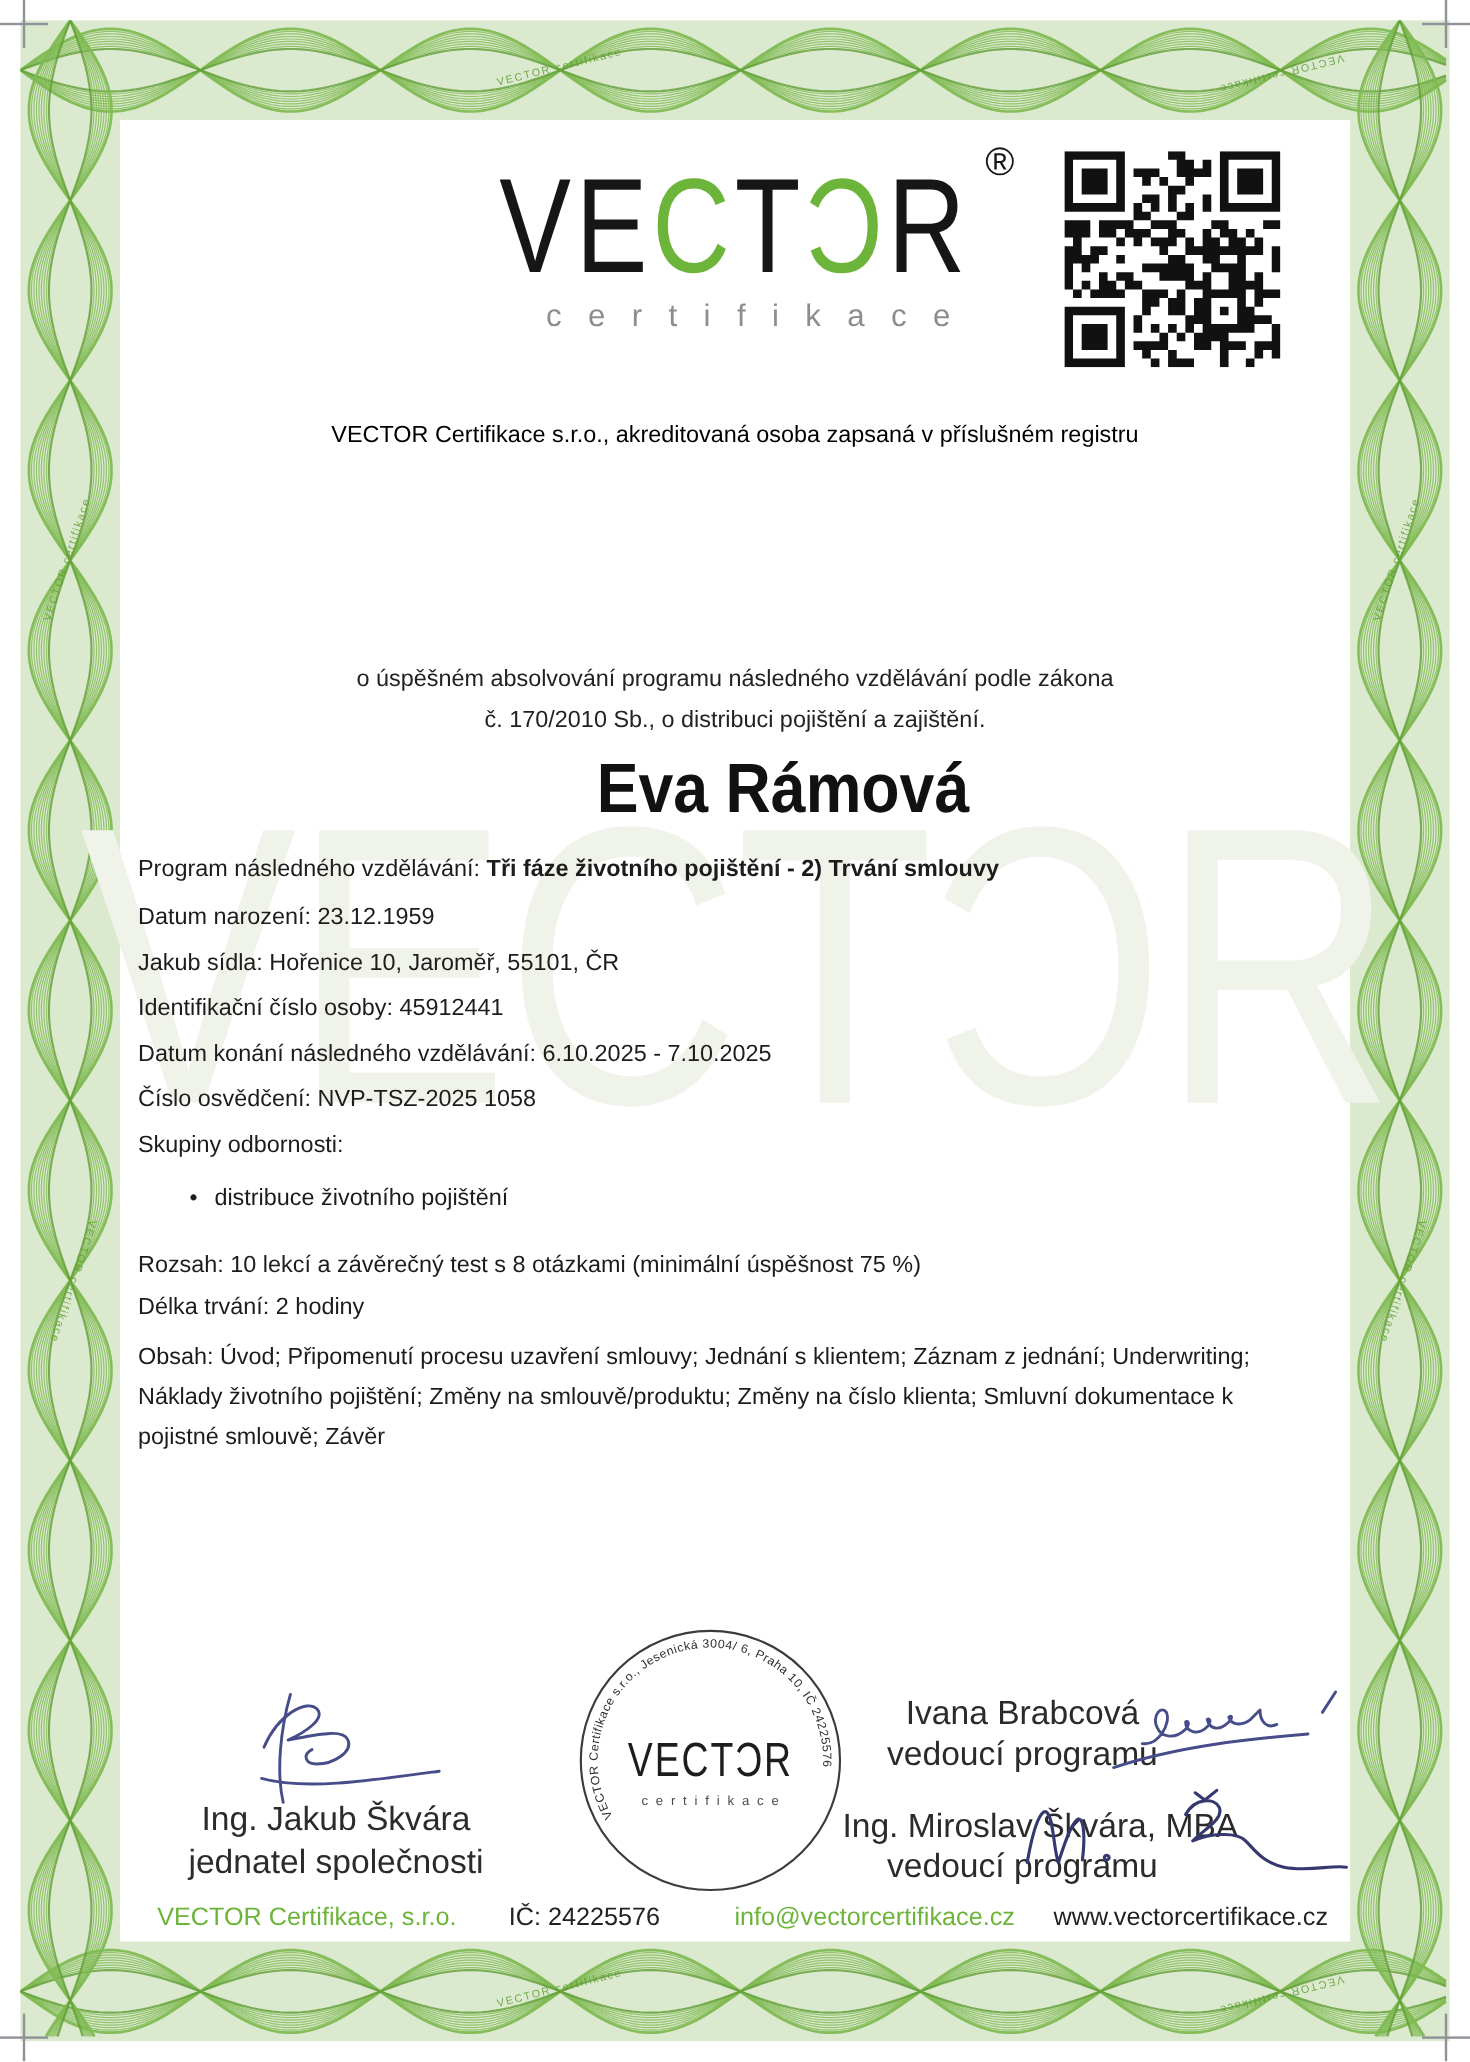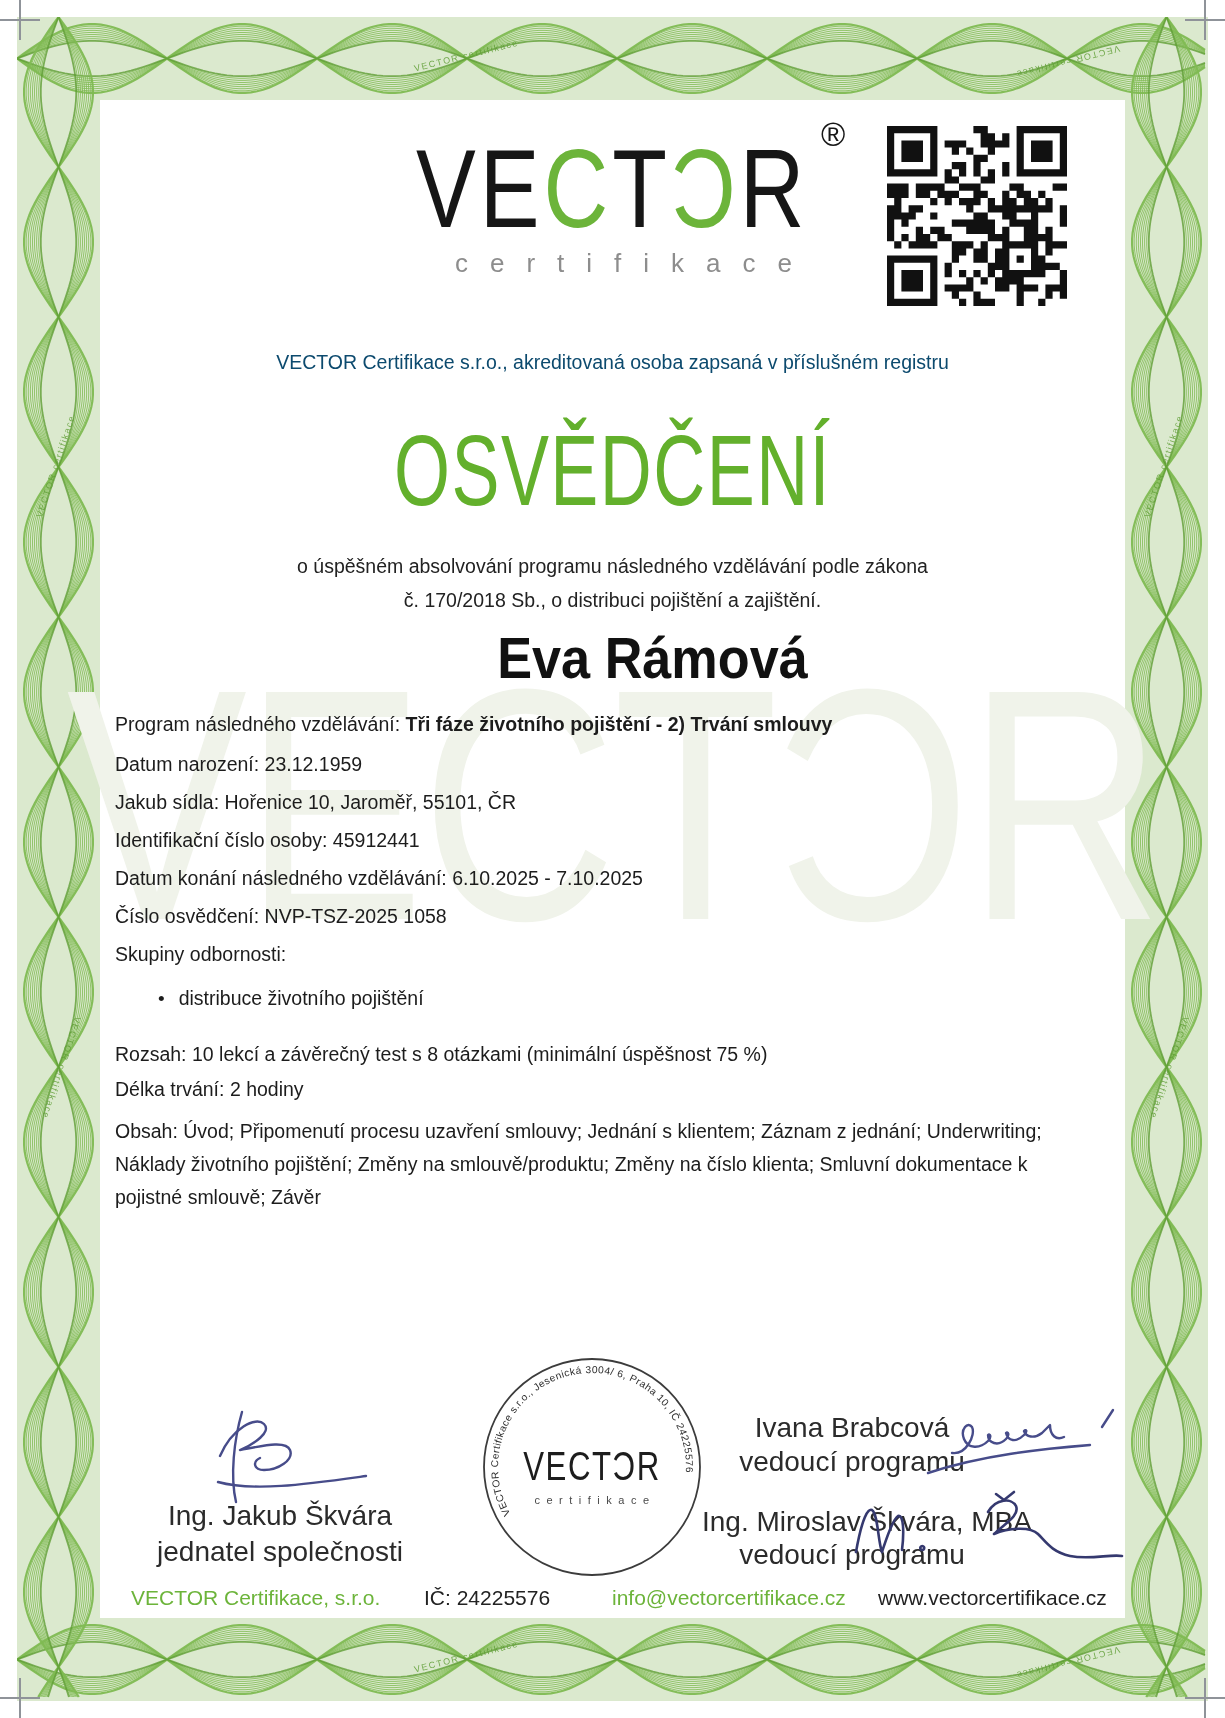--- a/index.html
+++ b/index.html
@@ -18,21 +18,21 @@
   .watermark{position:absolute;top:640px;left:50%;transform:translateX(-50%) scaleX(0.82);
              font-size:330px;line-height:1;letter-spacing:-4px;color:#f0f3ea;white-space:nowrap;z-index:1;}
   
   .center-line{position:absolute;left:0;width:100%;text-align:center;white-space:nowrap;z-index:2;}
   .logo-line{top:133px;font-size:112px;line-height:112px;color:#161616;}
   .squeeze{display:inline-block;transform:scaleX(0.8);transform-origin:center;letter-spacing:5px;}
   .green{color:#6cb43a;}
   .reg-mark{position:absolute;left:821px;top:116px;font-size:33px;color:#161616;z-index:2;}
   .logo-sub{top:248px;font-size:26px;letter-spacing:22px;padding-left:22px;color:#8d8d8d;}
   .qr{position:absolute;left:887px;top:126px;width:180px;height:180px;z-index:2;}
-  .intro1{top:344px;font-size:19.5px;line-height:37px;color:#0c4a6e;}
+  .intro1{top:344px;font-size:19.5px;line-height:37px;color:#000000;}
   .cert-title{top:420px;font-size:100px;line-height:100px;color:#63b02c;font-weight:400;margin:0;}
   .cert-title .squeeze{transform:scaleX(0.72);letter-spacing:2px;}
   .intro2{top:549px;font-size:19.5px;line-height:34px;color:#222;}
   .holder-name{top:629px;font-size:58px;line-height:58px;font-weight:bold;color:#111;margin:0;padding-left:40px;}
   .holder-name .squeeze{transform:scaleX(0.9);letter-spacing:0px;}
   
   .fields{position:absolute;left:115px;right:95px;top:712px;font-size:19.5px;line-height:24px;z-index:2;color:#1c1c1c;}
   .row{white-space:nowrap;margin-bottom:14px;}
   .row.mb16{margin-bottom:16px;}
   .row.mb20{margin-bottom:20px;}
@@ -165,25 +165,24 @@
   <div class="center-line logo-sub">certifikace</div>
 
   <svg class="qr" id="qr-svg" viewBox="0 0 180 180">
       <path d="M0.0 0.0h7.2v7.2h-7.2zM7.2 0.0h7.2v7.2h-7.2zM14.4 0.0h7.2v7.2h-7.2zM21.6 0.0h7.2v7.2h-7.2zM28.8 0.0h7.2v7.2h-7.2zM36.0 0.0h7.2v7.2h-7.2zM43.2 0.0h7.2v7.2h-7.2zM86.4 0.0h7.2v7.2h-7.2zM93.6 0.0h7.2v7.2h-7.2zM129.6 0.0h7.2v7.2h-7.2zM136.8 0.0h7.2v7.2h-7.2zM144.0 0.0h7.2v7.2h-7.2zM151.2 0.0h7.2v7.2h-7.2zM158.4 0.0h7.2v7.2h-7.2zM165.6 0.0h7.2v7.2h-7.2zM172.8 0.0h7.2v7.2h-7.2zM0.0 7.2h7.2v7.2h-7.2zM43.2 7.2h7.2v7.2h-7.2zM93.6 7.2h7.2v7.2h-7.2zM100.8 7.2h7.2v7.2h-7.2zM115.2 7.2h7.2v7.2h-7.2zM129.6 7.2h7.2v7.2h-7.2zM172.8 7.2h7.2v7.2h-7.2zM0.0 14.4h7.2v7.2h-7.2zM14.4 14.4h7.2v7.2h-7.2zM21.6 14.4h7.2v7.2h-7.2zM28.8 14.4h7.2v7.2h-7.2zM43.2 14.4h7.2v7.2h-7.2zM57.6 14.4h7.2v7.2h-7.2zM64.8 14.4h7.2v7.2h-7.2zM72.0 14.4h7.2v7.2h-7.2zM93.6 14.4h7.2v7.2h-7.2zM100.8 14.4h7.2v7.2h-7.2zM108.0 14.4h7.2v7.2h-7.2zM115.2 14.4h7.2v7.2h-7.2zM129.6 14.4h7.2v7.2h-7.2zM144.0 14.4h7.2v7.2h-7.2zM151.2 14.4h7.2v7.2h-7.2zM158.4 14.4h7.2v7.2h-7.2zM172.8 14.4h7.2v7.2h-7.2zM0.0 21.6h7.2v7.2h-7.2zM14.4 21.6h7.2v7.2h-7.2zM21.6 21.6h7.2v7.2h-7.2zM28.8 21.6h7.2v7.2h-7.2zM43.2 21.6h7.2v7.2h-7.2zM64.8 21.6h7.2v7.2h-7.2zM79.2 21.6h7.2v7.2h-7.2zM100.8 21.6h7.2v7.2h-7.2zM129.6 21.6h7.2v7.2h-7.2zM144.0 21.6h7.2v7.2h-7.2zM151.2 21.6h7.2v7.2h-7.2zM158.4 21.6h7.2v7.2h-7.2zM172.8 21.6h7.2v7.2h-7.2zM0.0 28.8h7.2v7.2h-7.2zM14.4 28.8h7.2v7.2h-7.2zM21.6 28.8h7.2v7.2h-7.2zM28.8 28.8h7.2v7.2h-7.2zM43.2 28.8h7.2v7.2h-7.2zM86.4 28.8h7.2v7.2h-7.2zM93.6 28.8h7.2v7.2h-7.2zM129.6 28.8h7.2v7.2h-7.2zM144.0 28.8h7.2v7.2h-7.2zM151.2 28.8h7.2v7.2h-7.2zM158.4 28.8h7.2v7.2h-7.2zM172.8 28.8h7.2v7.2h-7.2zM0.0 36.0h7.2v7.2h-7.2zM43.2 36.0h7.2v7.2h-7.2zM64.8 36.0h7.2v7.2h-7.2zM72.0 36.0h7.2v7.2h-7.2zM86.4 36.0h7.2v7.2h-7.2zM115.2 36.0h7.2v7.2h-7.2zM129.6 36.0h7.2v7.2h-7.2zM172.8 36.0h7.2v7.2h-7.2zM0.0 43.2h7.2v7.2h-7.2zM7.2 43.2h7.2v7.2h-7.2zM14.4 43.2h7.2v7.2h-7.2zM21.6 43.2h7.2v7.2h-7.2zM28.8 43.2h7.2v7.2h-7.2zM36.0 43.2h7.2v7.2h-7.2zM43.2 43.2h7.2v7.2h-7.2zM57.6 43.2h7.2v7.2h-7.2zM72.0 43.2h7.2v7.2h-7.2zM86.4 43.2h7.2v7.2h-7.2zM100.8 43.2h7.2v7.2h-7.2zM115.2 43.2h7.2v7.2h-7.2zM129.6 43.2h7.2v7.2h-7.2zM136.8 43.2h7.2v7.2h-7.2zM144.0 43.2h7.2v7.2h-7.2zM151.2 43.2h7.2v7.2h-7.2zM158.4 43.2h7.2v7.2h-7.2zM165.6 43.2h7.2v7.2h-7.2zM172.8 43.2h7.2v7.2h-7.2zM57.6 50.4h7.2v7.2h-7.2zM64.8 50.4h7.2v7.2h-7.2zM93.6 50.4h7.2v7.2h-7.2zM100.8 50.4h7.2v7.2h-7.2zM0.0 57.6h7.2v7.2h-7.2zM7.2 57.6h7.2v7.2h-7.2zM14.4 57.6h7.2v7.2h-7.2zM28.8 57.6h7.2v7.2h-7.2zM36.0 57.6h7.2v7.2h-7.2zM43.2 57.6h7.2v7.2h-7.2zM50.4 57.6h7.2v7.2h-7.2zM72.0 57.6h7.2v7.2h-7.2zM79.2 57.6h7.2v7.2h-7.2zM86.4 57.6h7.2v7.2h-7.2zM122.4 57.6h7.2v7.2h-7.2zM129.6 57.6h7.2v7.2h-7.2zM165.6 57.6h7.2v7.2h-7.2zM172.8 57.6h7.2v7.2h-7.2zM0.0 64.8h7.2v7.2h-7.2zM7.2 64.8h7.2v7.2h-7.2zM14.4 64.8h7.2v7.2h-7.2zM28.8 64.8h7.2v7.2h-7.2zM36.0 64.8h7.2v7.2h-7.2zM50.4 64.8h7.2v7.2h-7.2zM57.6 64.8h7.2v7.2h-7.2zM64.8 64.8h7.2v7.2h-7.2zM86.4 64.8h7.2v7.2h-7.2zM93.6 64.8h7.2v7.2h-7.2zM115.2 64.8h7.2v7.2h-7.2zM129.6 64.8h7.2v7.2h-7.2zM136.8 64.8h7.2v7.2h-7.2zM151.2 64.8h7.2v7.2h-7.2zM7.2 72.0h7.2v7.2h-7.2zM43.2 72.0h7.2v7.2h-7.2zM57.6 72.0h7.2v7.2h-7.2zM72.0 72.0h7.2v7.2h-7.2zM79.2 72.0h7.2v7.2h-7.2zM86.4 72.0h7.2v7.2h-7.2zM100.8 72.0h7.2v7.2h-7.2zM115.2 72.0h7.2v7.2h-7.2zM122.4 72.0h7.2v7.2h-7.2zM136.8 72.0h7.2v7.2h-7.2zM144.0 72.0h7.2v7.2h-7.2zM158.4 72.0h7.2v7.2h-7.2zM0.0 79.2h7.2v7.2h-7.2zM7.2 79.2h7.2v7.2h-7.2zM21.6 79.2h7.2v7.2h-7.2zM28.8 79.2h7.2v7.2h-7.2zM79.2 79.2h7.2v7.2h-7.2zM100.8 79.2h7.2v7.2h-7.2zM108.0 79.2h7.2v7.2h-7.2zM115.2 79.2h7.2v7.2h-7.2zM122.4 79.2h7.2v7.2h-7.2zM129.6 79.2h7.2v7.2h-7.2zM136.8 79.2h7.2v7.2h-7.2zM144.0 79.2h7.2v7.2h-7.2zM151.2 79.2h7.2v7.2h-7.2zM158.4 79.2h7.2v7.2h-7.2zM172.8 79.2h7.2v7.2h-7.2zM0.0 86.4h7.2v7.2h-7.2zM7.2 86.4h7.2v7.2h-7.2zM14.4 86.4h7.2v7.2h-7.2zM21.6 86.4h7.2v7.2h-7.2zM43.2 86.4h7.2v7.2h-7.2zM86.4 86.4h7.2v7.2h-7.2zM93.6 86.4h7.2v7.2h-7.2zM115.2 86.4h7.2v7.2h-7.2zM122.4 86.4h7.2v7.2h-7.2zM144.0 86.4h7.2v7.2h-7.2zM172.8 86.4h7.2v7.2h-7.2zM0.0 93.6h7.2v7.2h-7.2zM14.4 93.6h7.2v7.2h-7.2zM64.8 93.6h7.2v7.2h-7.2zM72.0 93.6h7.2v7.2h-7.2zM79.2 93.6h7.2v7.2h-7.2zM86.4 93.6h7.2v7.2h-7.2zM93.6 93.6h7.2v7.2h-7.2zM100.8 93.6h7.2v7.2h-7.2zM122.4 93.6h7.2v7.2h-7.2zM129.6 93.6h7.2v7.2h-7.2zM136.8 93.6h7.2v7.2h-7.2zM144.0 93.6h7.2v7.2h-7.2zM172.8 93.6h7.2v7.2h-7.2zM0.0 100.8h7.2v7.2h-7.2zM28.8 100.8h7.2v7.2h-7.2zM43.2 100.8h7.2v7.2h-7.2zM50.4 100.8h7.2v7.2h-7.2zM79.2 100.8h7.2v7.2h-7.2zM86.4 100.8h7.2v7.2h-7.2zM93.6 100.8h7.2v7.2h-7.2zM100.8 100.8h7.2v7.2h-7.2zM115.2 100.8h7.2v7.2h-7.2zM136.8 100.8h7.2v7.2h-7.2zM144.0 100.8h7.2v7.2h-7.2zM158.4 100.8h7.2v7.2h-7.2zM0.0 108.0h7.2v7.2h-7.2zM14.4 108.0h7.2v7.2h-7.2zM28.8 108.0h7.2v7.2h-7.2zM36.0 108.0h7.2v7.2h-7.2zM50.4 108.0h7.2v7.2h-7.2zM57.6 108.0h7.2v7.2h-7.2zM100.8 108.0h7.2v7.2h-7.2zM108.0 108.0h7.2v7.2h-7.2zM115.2 108.0h7.2v7.2h-7.2zM136.8 108.0h7.2v7.2h-7.2zM144.0 108.0h7.2v7.2h-7.2zM151.2 108.0h7.2v7.2h-7.2zM158.4 108.0h7.2v7.2h-7.2zM7.2 115.2h7.2v7.2h-7.2zM21.6 115.2h7.2v7.2h-7.2zM28.8 115.2h7.2v7.2h-7.2zM36.0 115.2h7.2v7.2h-7.2zM43.2 115.2h7.2v7.2h-7.2zM64.8 115.2h7.2v7.2h-7.2zM72.0 115.2h7.2v7.2h-7.2zM79.2 115.2h7.2v7.2h-7.2zM93.6 115.2h7.2v7.2h-7.2zM115.2 115.2h7.2v7.2h-7.2zM122.4 115.2h7.2v7.2h-7.2zM129.6 115.2h7.2v7.2h-7.2zM136.8 115.2h7.2v7.2h-7.2zM144.0 115.2h7.2v7.2h-7.2zM158.4 115.2h7.2v7.2h-7.2zM165.6 115.2h7.2v7.2h-7.2zM172.8 115.2h7.2v7.2h-7.2zM64.8 122.4h7.2v7.2h-7.2zM72.0 122.4h7.2v7.2h-7.2zM86.4 122.4h7.2v7.2h-7.2zM93.6 122.4h7.2v7.2h-7.2zM108.0 122.4h7.2v7.2h-7.2zM115.2 122.4h7.2v7.2h-7.2zM144.0 122.4h7.2v7.2h-7.2zM158.4 122.4h7.2v7.2h-7.2zM0.0 129.6h7.2v7.2h-7.2zM7.2 129.6h7.2v7.2h-7.2zM14.4 129.6h7.2v7.2h-7.2zM21.6 129.6h7.2v7.2h-7.2zM28.8 129.6h7.2v7.2h-7.2zM36.0 129.6h7.2v7.2h-7.2zM43.2 129.6h7.2v7.2h-7.2zM64.8 129.6h7.2v7.2h-7.2zM86.4 129.6h7.2v7.2h-7.2zM93.6 129.6h7.2v7.2h-7.2zM108.0 129.6h7.2v7.2h-7.2zM115.2 129.6h7.2v7.2h-7.2zM129.6 129.6h7.2v7.2h-7.2zM144.0 129.6h7.2v7.2h-7.2zM151.2 129.6h7.2v7.2h-7.2zM0.0 136.8h7.2v7.2h-7.2zM43.2 136.8h7.2v7.2h-7.2zM57.6 136.8h7.2v7.2h-7.2zM100.8 136.8h7.2v7.2h-7.2zM108.0 136.8h7.2v7.2h-7.2zM115.2 136.8h7.2v7.2h-7.2zM144.0 136.8h7.2v7.2h-7.2zM151.2 136.8h7.2v7.2h-7.2zM158.4 136.8h7.2v7.2h-7.2zM165.6 136.8h7.2v7.2h-7.2zM0.0 144.0h7.2v7.2h-7.2zM14.4 144.0h7.2v7.2h-7.2zM21.6 144.0h7.2v7.2h-7.2zM28.8 144.0h7.2v7.2h-7.2zM43.2 144.0h7.2v7.2h-7.2zM57.6 144.0h7.2v7.2h-7.2zM72.0 144.0h7.2v7.2h-7.2zM86.4 144.0h7.2v7.2h-7.2zM100.8 144.0h7.2v7.2h-7.2zM115.2 144.0h7.2v7.2h-7.2zM122.4 144.0h7.2v7.2h-7.2zM129.6 144.0h7.2v7.2h-7.2zM136.8 144.0h7.2v7.2h-7.2zM144.0 144.0h7.2v7.2h-7.2zM151.2 144.0h7.2v7.2h-7.2zM172.8 144.0h7.2v7.2h-7.2zM0.0 151.2h7.2v7.2h-7.2zM14.4 151.2h7.2v7.2h-7.2zM21.6 151.2h7.2v7.2h-7.2zM28.8 151.2h7.2v7.2h-7.2zM43.2 151.2h7.2v7.2h-7.2zM79.2 151.2h7.2v7.2h-7.2zM93.6 151.2h7.2v7.2h-7.2zM108.0 151.2h7.2v7.2h-7.2zM115.2 151.2h7.2v7.2h-7.2zM122.4 151.2h7.2v7.2h-7.2zM129.6 151.2h7.2v7.2h-7.2zM172.8 151.2h7.2v7.2h-7.2zM0.0 158.4h7.2v7.2h-7.2zM14.4 158.4h7.2v7.2h-7.2zM21.6 158.4h7.2v7.2h-7.2zM28.8 158.4h7.2v7.2h-7.2zM43.2 158.4h7.2v7.2h-7.2zM57.6 158.4h7.2v7.2h-7.2zM64.8 158.4h7.2v7.2h-7.2zM72.0 158.4h7.2v7.2h-7.2zM79.2 158.4h7.2v7.2h-7.2zM108.0 158.4h7.2v7.2h-7.2zM115.2 158.4h7.2v7.2h-7.2zM129.6 158.4h7.2v7.2h-7.2zM136.8 158.4h7.2v7.2h-7.2zM144.0 158.4h7.2v7.2h-7.2zM158.4 158.4h7.2v7.2h-7.2zM165.6 158.4h7.2v7.2h-7.2zM172.8 158.4h7.2v7.2h-7.2zM0.0 165.6h7.2v7.2h-7.2zM43.2 165.6h7.2v7.2h-7.2zM64.8 165.6h7.2v7.2h-7.2zM86.4 165.6h7.2v7.2h-7.2zM129.6 165.6h7.2v7.2h-7.2zM158.4 165.6h7.2v7.2h-7.2zM172.8 165.6h7.2v7.2h-7.2zM0.0 172.8h7.2v7.2h-7.2zM7.2 172.8h7.2v7.2h-7.2zM14.4 172.8h7.2v7.2h-7.2zM21.6 172.8h7.2v7.2h-7.2zM28.8 172.8h7.2v7.2h-7.2zM36.0 172.8h7.2v7.2h-7.2zM43.2 172.8h7.2v7.2h-7.2zM72.0 172.8h7.2v7.2h-7.2zM86.4 172.8h7.2v7.2h-7.2zM93.6 172.8h7.2v7.2h-7.2zM100.8 172.8h7.2v7.2h-7.2zM129.6 172.8h7.2v7.2h-7.2zM151.2 172.8h7.2v7.2h-7.2z" fill="#111"></path>
     </svg>
 
   <div class="center-line intro1">
     <div>VECTOR Certifikace s.r.o., akreditovaná osoba zapsaná v příslušném registru</div>
   </div>
 
-  <h1 class="center-line cert-title"><span class="squeeze">OSVĚDČENÍ</span></h1>
 
   <div class="center-line intro2">
     <div>o úspěšném absolvování programu následného vzdělávání podle zákona</div>
-    <div>č. 170/2018 Sb., o distribuci pojištění a zajištění.</div>
+    <div>č. 170/2010 Sb., o distribuci pojištění a zajištění.</div>
   </div>
 
   <h2 class="center-line holder-name"><span class="squeeze">Eva Rámová</span></h2>
 
   <div class="fields">
     <div class="row mb16"><span>Program následného vzdělávání: </span><b>Tři fáze životního pojištění - 2) Trvání smlouvy</b></div>
     <div class="row">Datum narození: 23.12.1959</div>
     <div class="row">Jakub sídla: Hořenice 10, Jaroměř, 55101, ČR</div>
     <div class="row">Identifikační číslo osoby: 45912441</div>
     <div class="row">Datum konání následného vzdělávání: 6.10.2025 - 7.10.2025</div>

